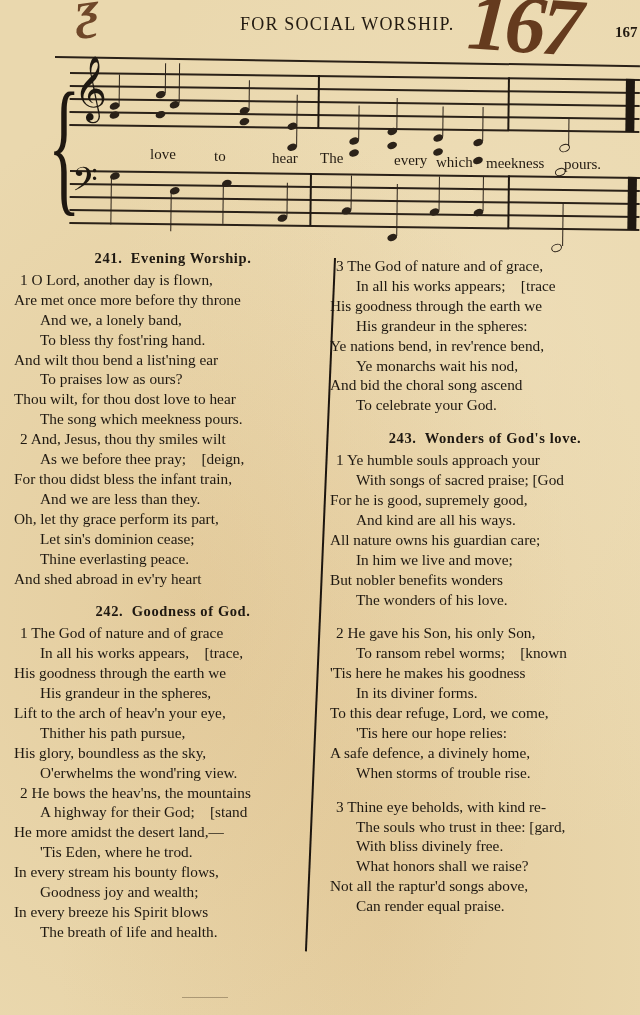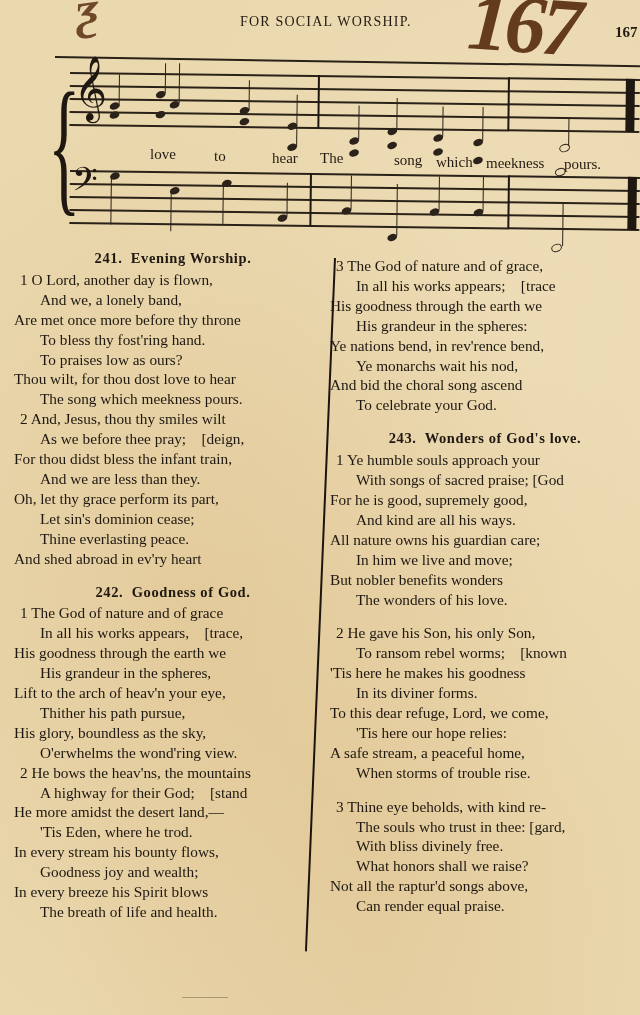--- a/index.html
+++ b/index.html
@@ -11,21 +11,21 @@
       radial-gradient(ellipse at 80% 30%, rgba(240,225,190,0.5), transparent 55%),
       radial-gradient(ellipse at 60% 90%, rgba(215,180,125,0.3), transparent 60%);
     font-family: "Liberation Serif", "DejaVu Serif", serif;
     color: #1e1811;
   }
   .page { position: absolute; inset: 0; }
 
   
   .running-head {
     position: absolute; top: 14px; left: 240px;
-    font-size: 14px; letter-spacing: 1.2px; font-variant: small-caps;
+    font-size: 18px; letter-spacing: 1.2px; font-variant: small-caps;
     color: #231b12;
   }
   .page-number {
     position: absolute; top: 24px; left: 615px;
     font-size: 15px; font-weight: bold; color: #231b12;
   }
   .ink-mark {
     position: absolute; color: #5a2e12; font-family: "Liberation Serif", serif;
     font-style: italic; font-weight: bold;
   }
@@ -164,39 +164,40 @@
     </div>
 
     <div class="clef g">𝄞</div>
     <div class="clef f">𝄢</div>
 
     <div class="lyrics">
       <span style="left:44px;top:0">love</span>
       <span style="left:108px;top:2px">to</span>
       <span style="left:166px;top:4px">hear</span>
       <span style="left:214px;top:4px">The</span>
-      <span style="left:288px;top:6px">song</span>
+      <span style="left:288px;top:6px">every</span>
       <span style="left:330px;top:8px">which</span>
       <span style="left:380px;top:9px">meekness</span>
       <span style="left:458px;top:10px">pours.</span>
     </div>
   </div>
 
   <div class="divider"></div>
 
   <div class="col col-left">
     <div class="hymn-block">
       <div class="hymn-title">
         <span>241.</span>&nbsp;
         <span>Evening Worship.</span>
       </div>
       <div class="line-row verse-start">1 O Lord, another day is flown,</div>
+      <div class="line-row flush">Are met once more before thy throne</div>
       <div class="line-row indent">And we, a lonely band,</div>
-      <div class="line-row flush">Are met once more before thy throne</div>
       <div class="line-row indent">To bless thy fost'ring hand.</div>
+      <div class="line-row flush">And wilt thou bend a list'ning ear</div>
       <div class="line-row indent">To praises low as ours?</div>
       <div class="line-row flush">Thou wilt, for thou dost love to hear</div>
       <div class="line-row indent">The song which meekness pours.</div>
       <div class="line-row verse-start">2 And, Jesus, thou thy smiles wilt</div>
       <div class="line-row indent" style="white-space:pre">As we before thee pray;    [deign,</div>
       <div class="line-row flush">For thou didst bless the infant train,</div>
       <div class="line-row indent">And we are less than they.</div>
       <div class="line-row flush">Oh, let thy grace perform its part,</div>
       <div class="line-row indent">Let sin's dominion cease;</div>
       <div class="line-row indent">Thine everlasting peace.</div>
@@ -252,21 +253,21 @@
       <div class="line-row indent">In him we live and move;</div>
       <div class="line-row flush">But nobler benefits wonders</div>
       <div class="line-row indent">The wonders of his love.</div>
       <div style="height:14px"></div>
       <div class="line-row verse-start">2 He gave his Son, his only Son,</div>
       <div class="line-row indent" style="white-space:pre">To ransom rebel worms;    [known</div>
       <div class="line-row flush">'Tis here he makes his goodness</div>
       <div class="line-row indent">In its diviner forms.</div>
       <div class="line-row flush">To this dear refuge, Lord, we come,</div>
       <div class="line-row indent">'Tis here our hope relies:</div>
-      <div class="line-row flush">A safe stream, a peaceful home,</div>
+      <div class="line-row flush">A safe defence, a divinely home,</div>
       <div class="line-row indent">When storms of trouble rise.</div>
       <div style="height:14px"></div>
       <div class="line-row verse-start">3 Thine eye beholds, with kind re-</div>
       <div class="line-row indent">The souls who trust in thee: [gard,</div>
       <div class="line-row indent">With bliss divinely free.</div>
       <div class="line-row indent">What honors shall we raise?</div>
       <div class="line-row flush">Not all the raptur'd songs above,</div>
       <div class="line-row indent">Can render equal praise.</div>
     </div>
   </div>

